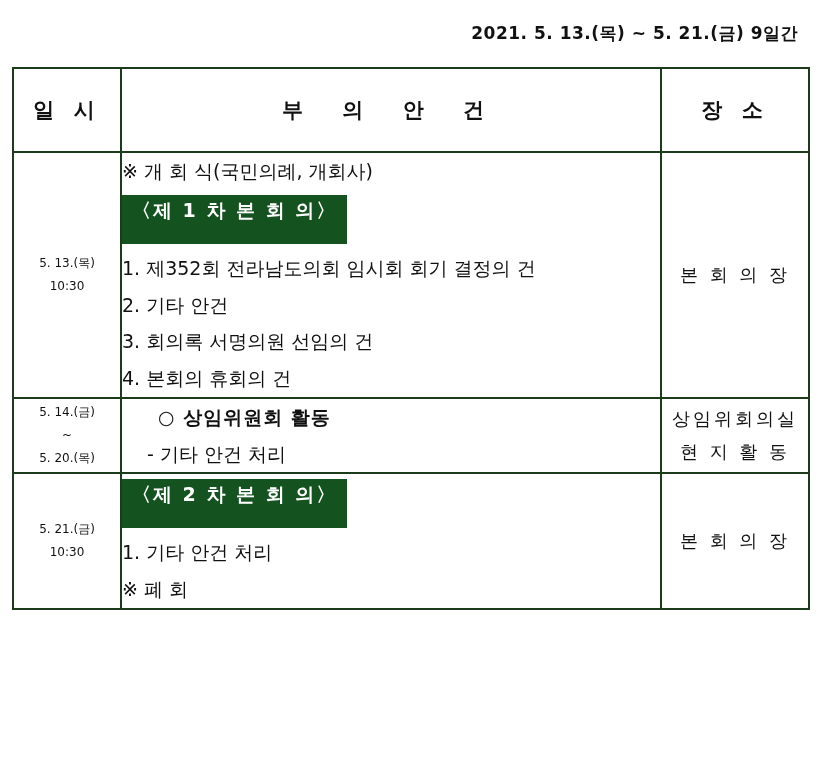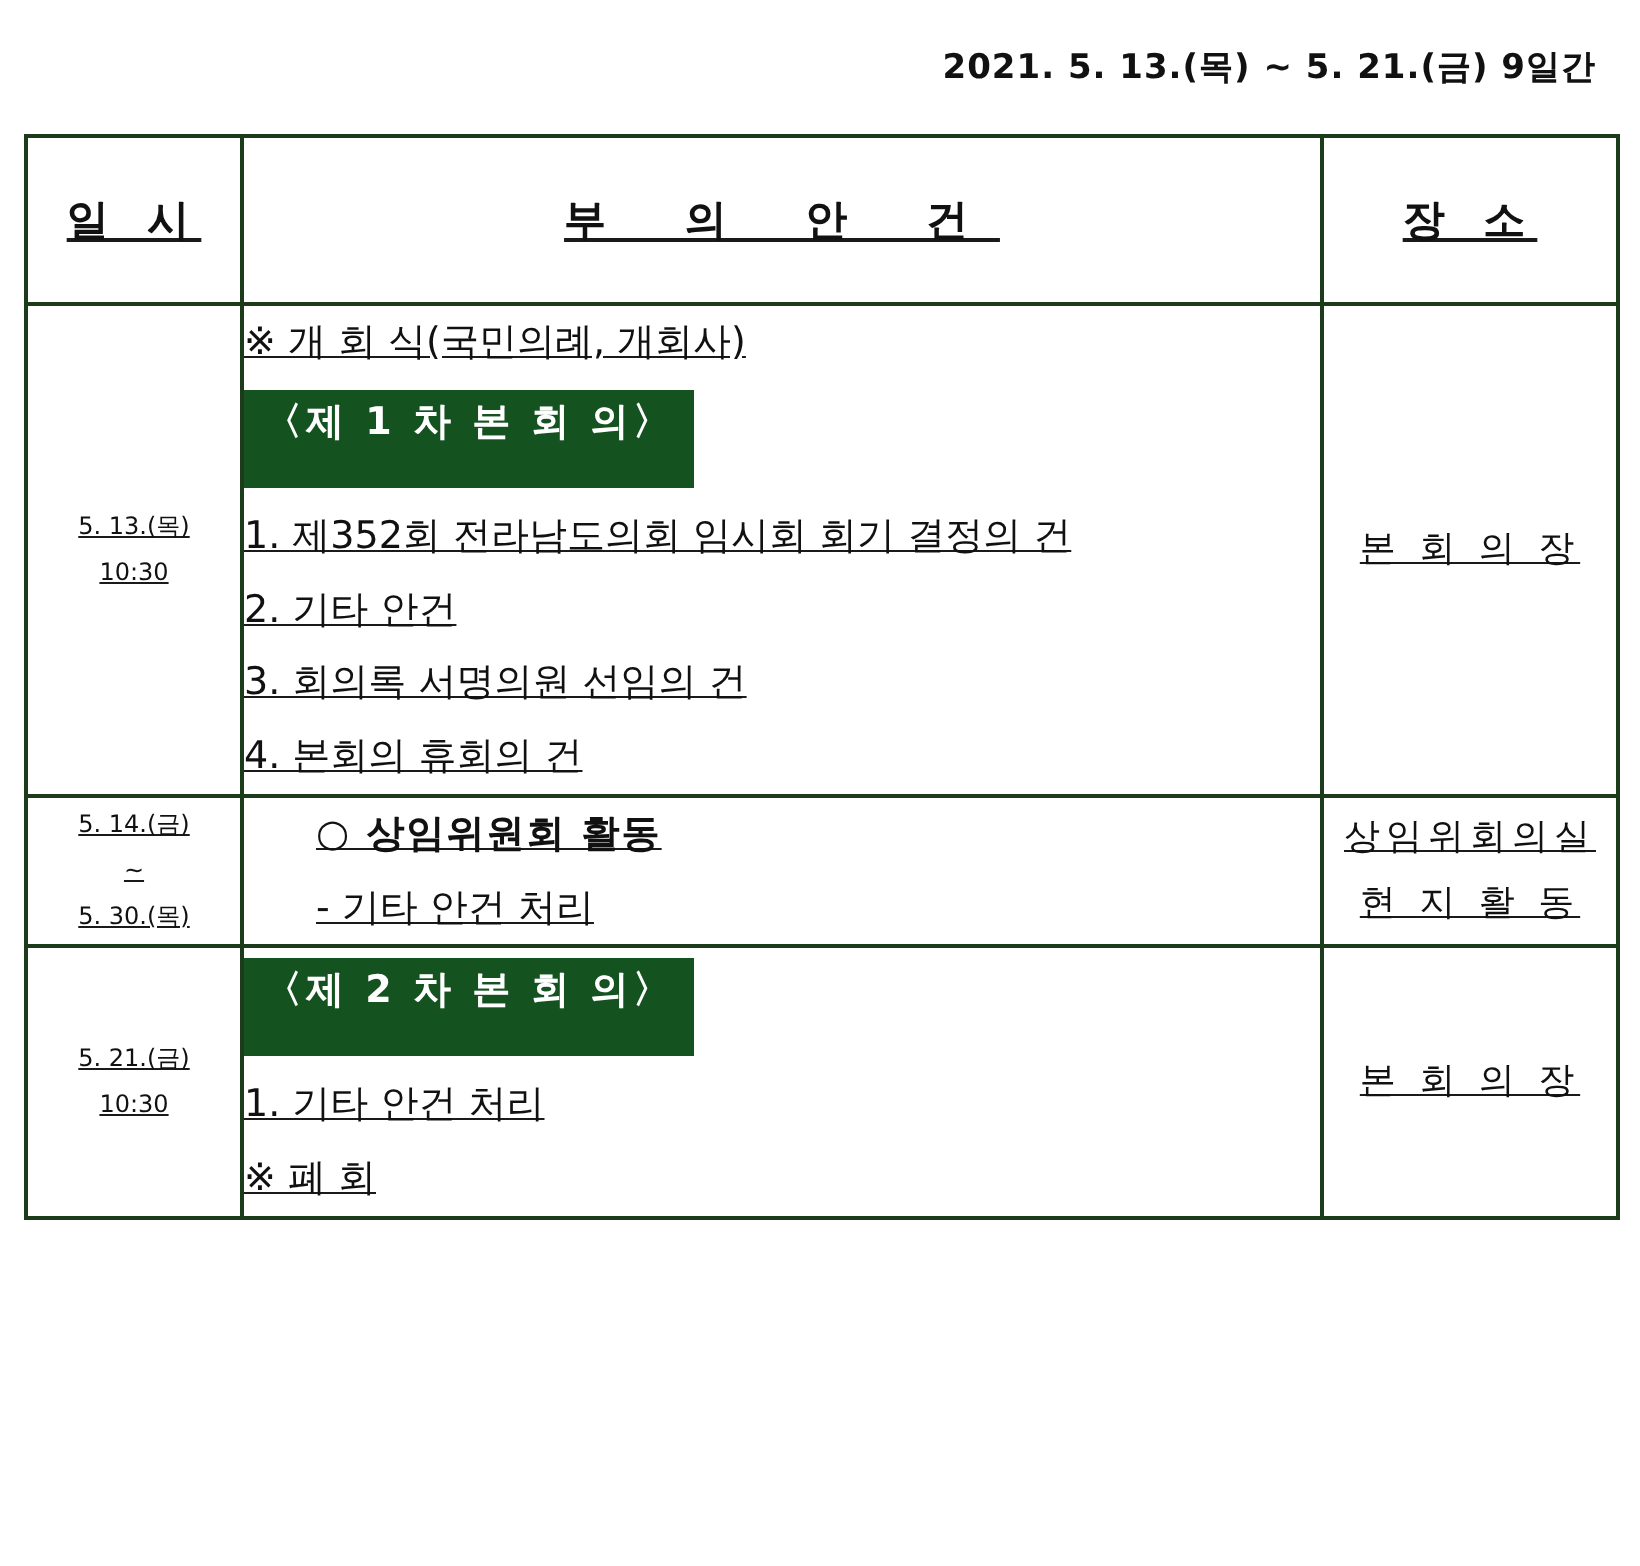--- a/index.html
+++ b/index.html
@@ -35,21 +35,20 @@
     font-weight: bold;
     margin: 22px 10px 0 0;
     color: #111111;
     letter-spacing: 0.5px;
   }
   table.schedule {
     border-collapse: collapse;
     width: 796px;
     margin: 22px 0 0 0;
     table-layout: fixed;
-    text-decoration: underline;
   }
   table.schedule th,
   table.schedule td {
     border: 2px solid #1b3b1b;
     padding: 0;
     vertical-align: middle;
   }
   .col-date   { width: 108px; }
   .col-agenda { width: 540px; }
   .col-place  { width: 148px; }
@@ -84,21 +83,21 @@
     padding: 12px 14px 14px 14px;
     font-size: 19px;
     color: #111111;
   }
   .agenda-line {
     line-height: 1.62;
     padding: 3px 0;
     white-space: nowrap;
   }
   .agenda-line.indent {
-    padding-left: 36px;
+    padding-left: 25px;
   }
   .agenda-line.bold {
     font-weight: bold;
     letter-spacing: 1px;
     padding-left: 36px;
   }
   .session-banner {
     display: inline-block;
     background: #14521f;
     color: #ffffff;
@@ -154,21 +153,21 @@
           <div class="agenda-line">3. 회의록 서명의원 선임의 건</div>
           <div class="agenda-line">4. 본회의 휴회의 건</div>
         </td>
         <td class="place-cell">본 회 의 장</td>
       </tr>
 
       <tr>
         <td class="date-cell">
           <div>5. 14.(금)</div>
           <div>~</div>
-          <div>5. 30.(목)</div>
+          <div>5. 20.(목)</div>
         </td>
         <td class="agenda-cell">
           <div class="agenda-line bold">○  상임위원회 활동</div>
           <div class="agenda-line indent">-  기타 안건 처리</div>
         </td>
         <td class="place-cell">
           <div>상임위회의실</div>
           <div>현 지 활 동</div>
         </td>
       </tr>

